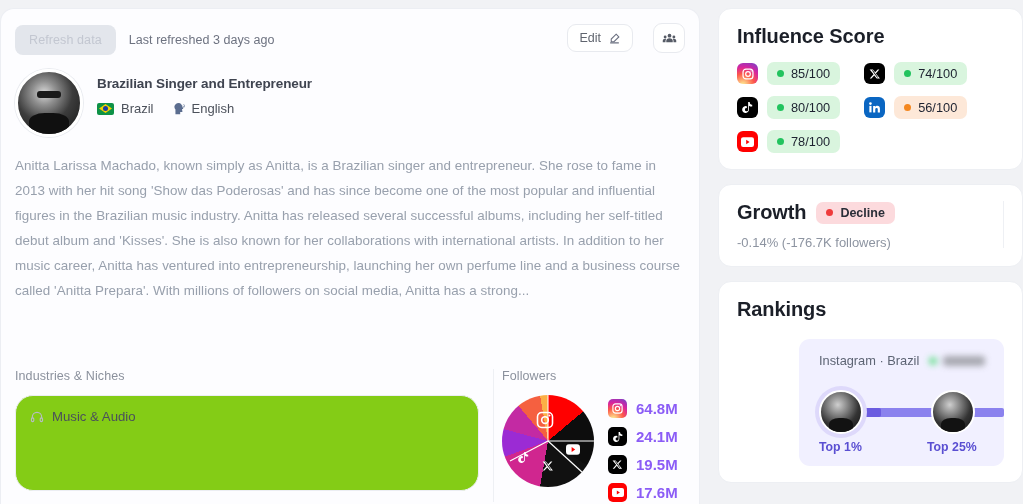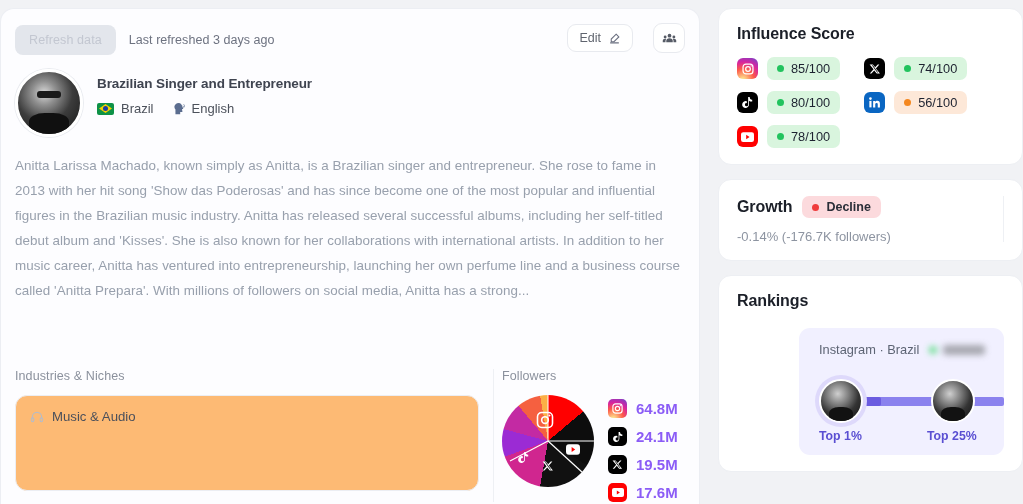--- a/index.html
+++ b/index.html
@@ -80,22 +80,22 @@
   .bio {
     padding: 16px 16px 0 14px; font-size: 13.4px; line-height: 25px;
     color: #98a0ad; letter-spacing: .05px;
   }
 
   .bottom-sections { position: absolute; left: 0; top: 360px; right: 0; display: flex; }
   .sec-industries { width: 492px; padding: 0 14px; }
   .sec-followers { flex: 1; padding: 0 10px 0 8px; border-left: 1px solid #eef0f4; }
   .sec-label { font-size: 12.5px; color: #8b919d; letter-spacing: .1px; }
   .niche-box {
-    margin-top: 12px; border: 1px solid #eceef3; border-radius: 12px;
-    padding: 13px 14px 14px 14px; background: #fdba74; height: 96px;
+    margin-top: 12px; border: 1px solid #eceef3; border-radius: 18px;
+    padding: 13px 14px 14px 14px; background: #84cc16; height: 96px;
   }
   .niche-head { display: flex; align-items: center; gap: 8px; font-size: 13.2px; color: #4b505b; }
   .chips { display: flex; gap: 9px; margin-top: 15px; }
   .chip {
     display: flex; align-items: center; gap: 8px; border: 1px solid #e9ebf0;
     border-radius: 999px; padding: 6px 14px; font-size: 13px; color: #4b505b; background: #fff;
   }
   .chip-more { padding: 6px 13px; color: #61666f; }
 
   .followers-body { display: flex; gap: 14px; margin-top: 12px; align-items: flex-start; }
@@ -134,21 +134,21 @@
   .tile.tt { background: #000; }
   .tile.x  { background: #000; }
   .tile.yt { background: #ff0000; }
   .tile.li { background: #0a66c2; }
   .tile svg, .tile span { display:block; }
 
   
   .right-col { position: absolute; left: 718px; top: 8px; width: 305px; }
   .rcard { background: #fff; border-radius: 13px; border: 1px solid #edeff3; padding: 16px 18px; position: relative; }
   .rcard + .rcard { margin-top: 14px; }
-  .rtitle { font-size: 16px; font-weight: bold; color: #1b1f28; letter-spacing: -.1px; }
+  .rtitle { font-size: 20px; font-weight: bold; color: #1b1f28; letter-spacing: -.1px; }
 
   .score-grid { display: grid; grid-template-columns: auto auto; gap: 11px 24px; margin-top: 14px; justify-content: start; }
   .score-item { display: flex; align-items: center; gap: 9px; }
   .score-tile { width: 21px; height: 21px; border-radius: 6px; }
   .score-pill {
     display: flex; align-items: center; gap: 7px; border-radius: 7px;
     padding: 4px 10px; font-size: 12.8px; color: #1d2230; font-weight: 500;
   }
   .score-pill.good { background: #d9f5de; }
   .score-pill.warn { background: #fde8d8; }

